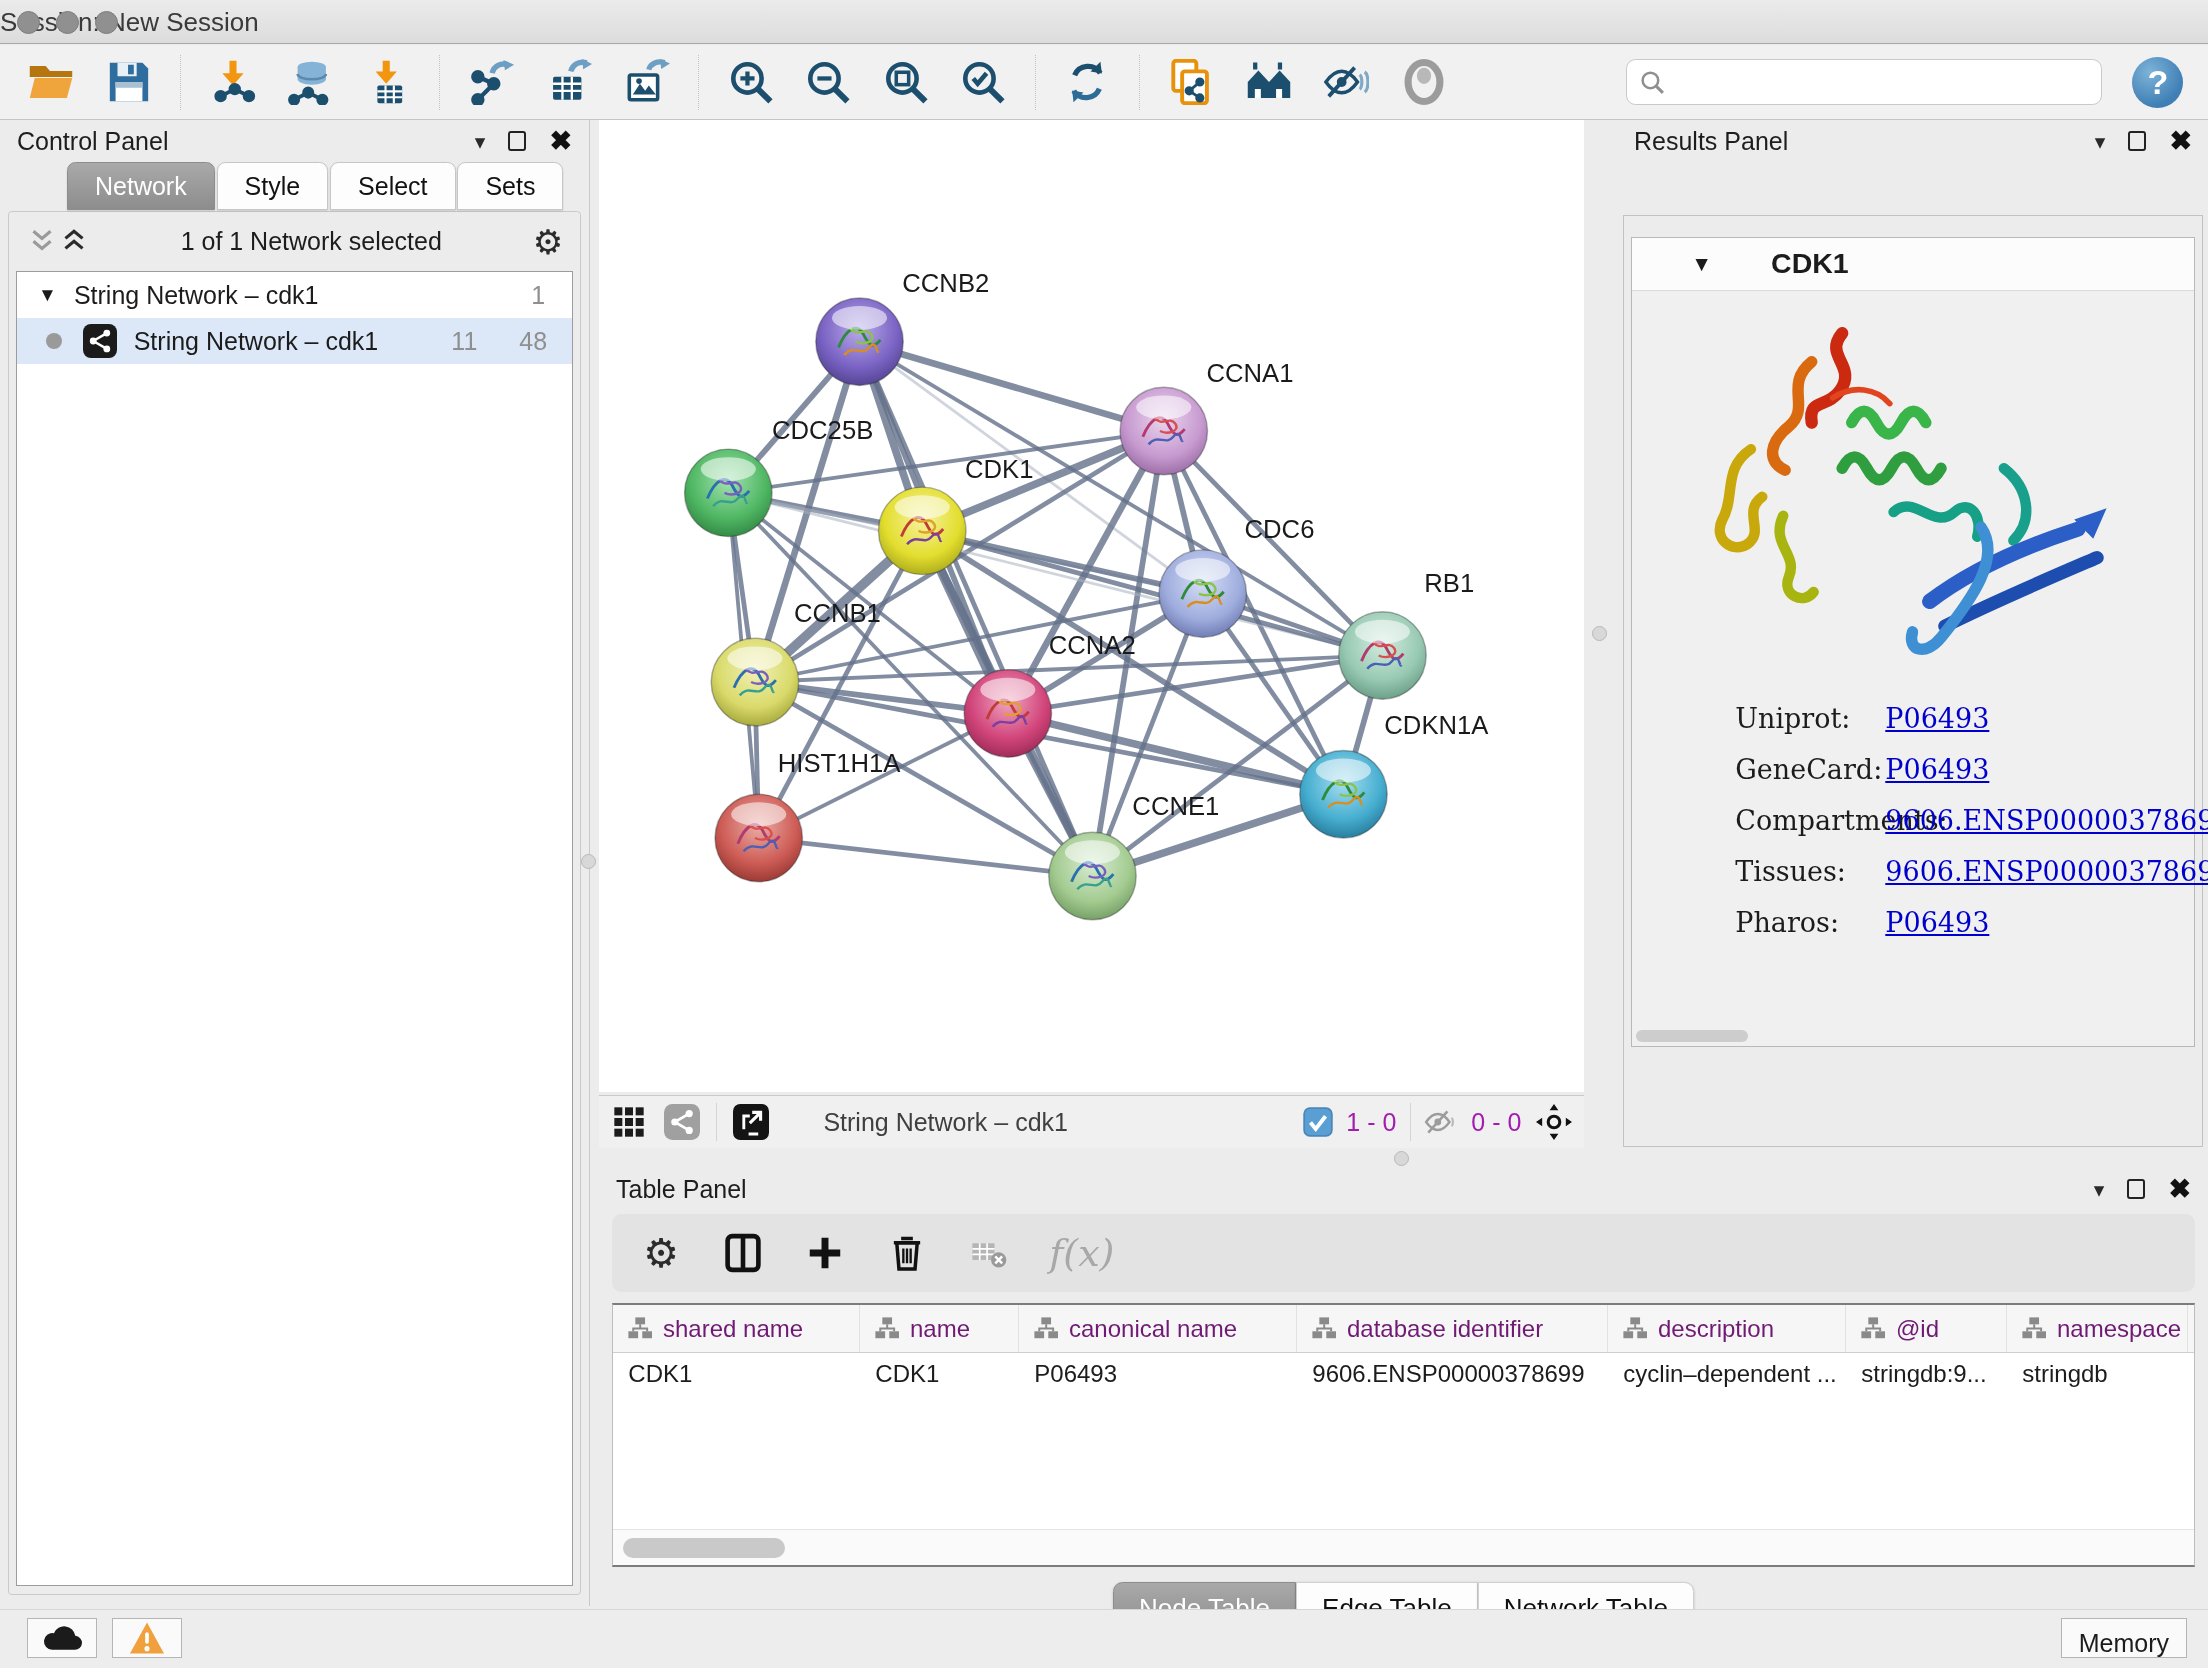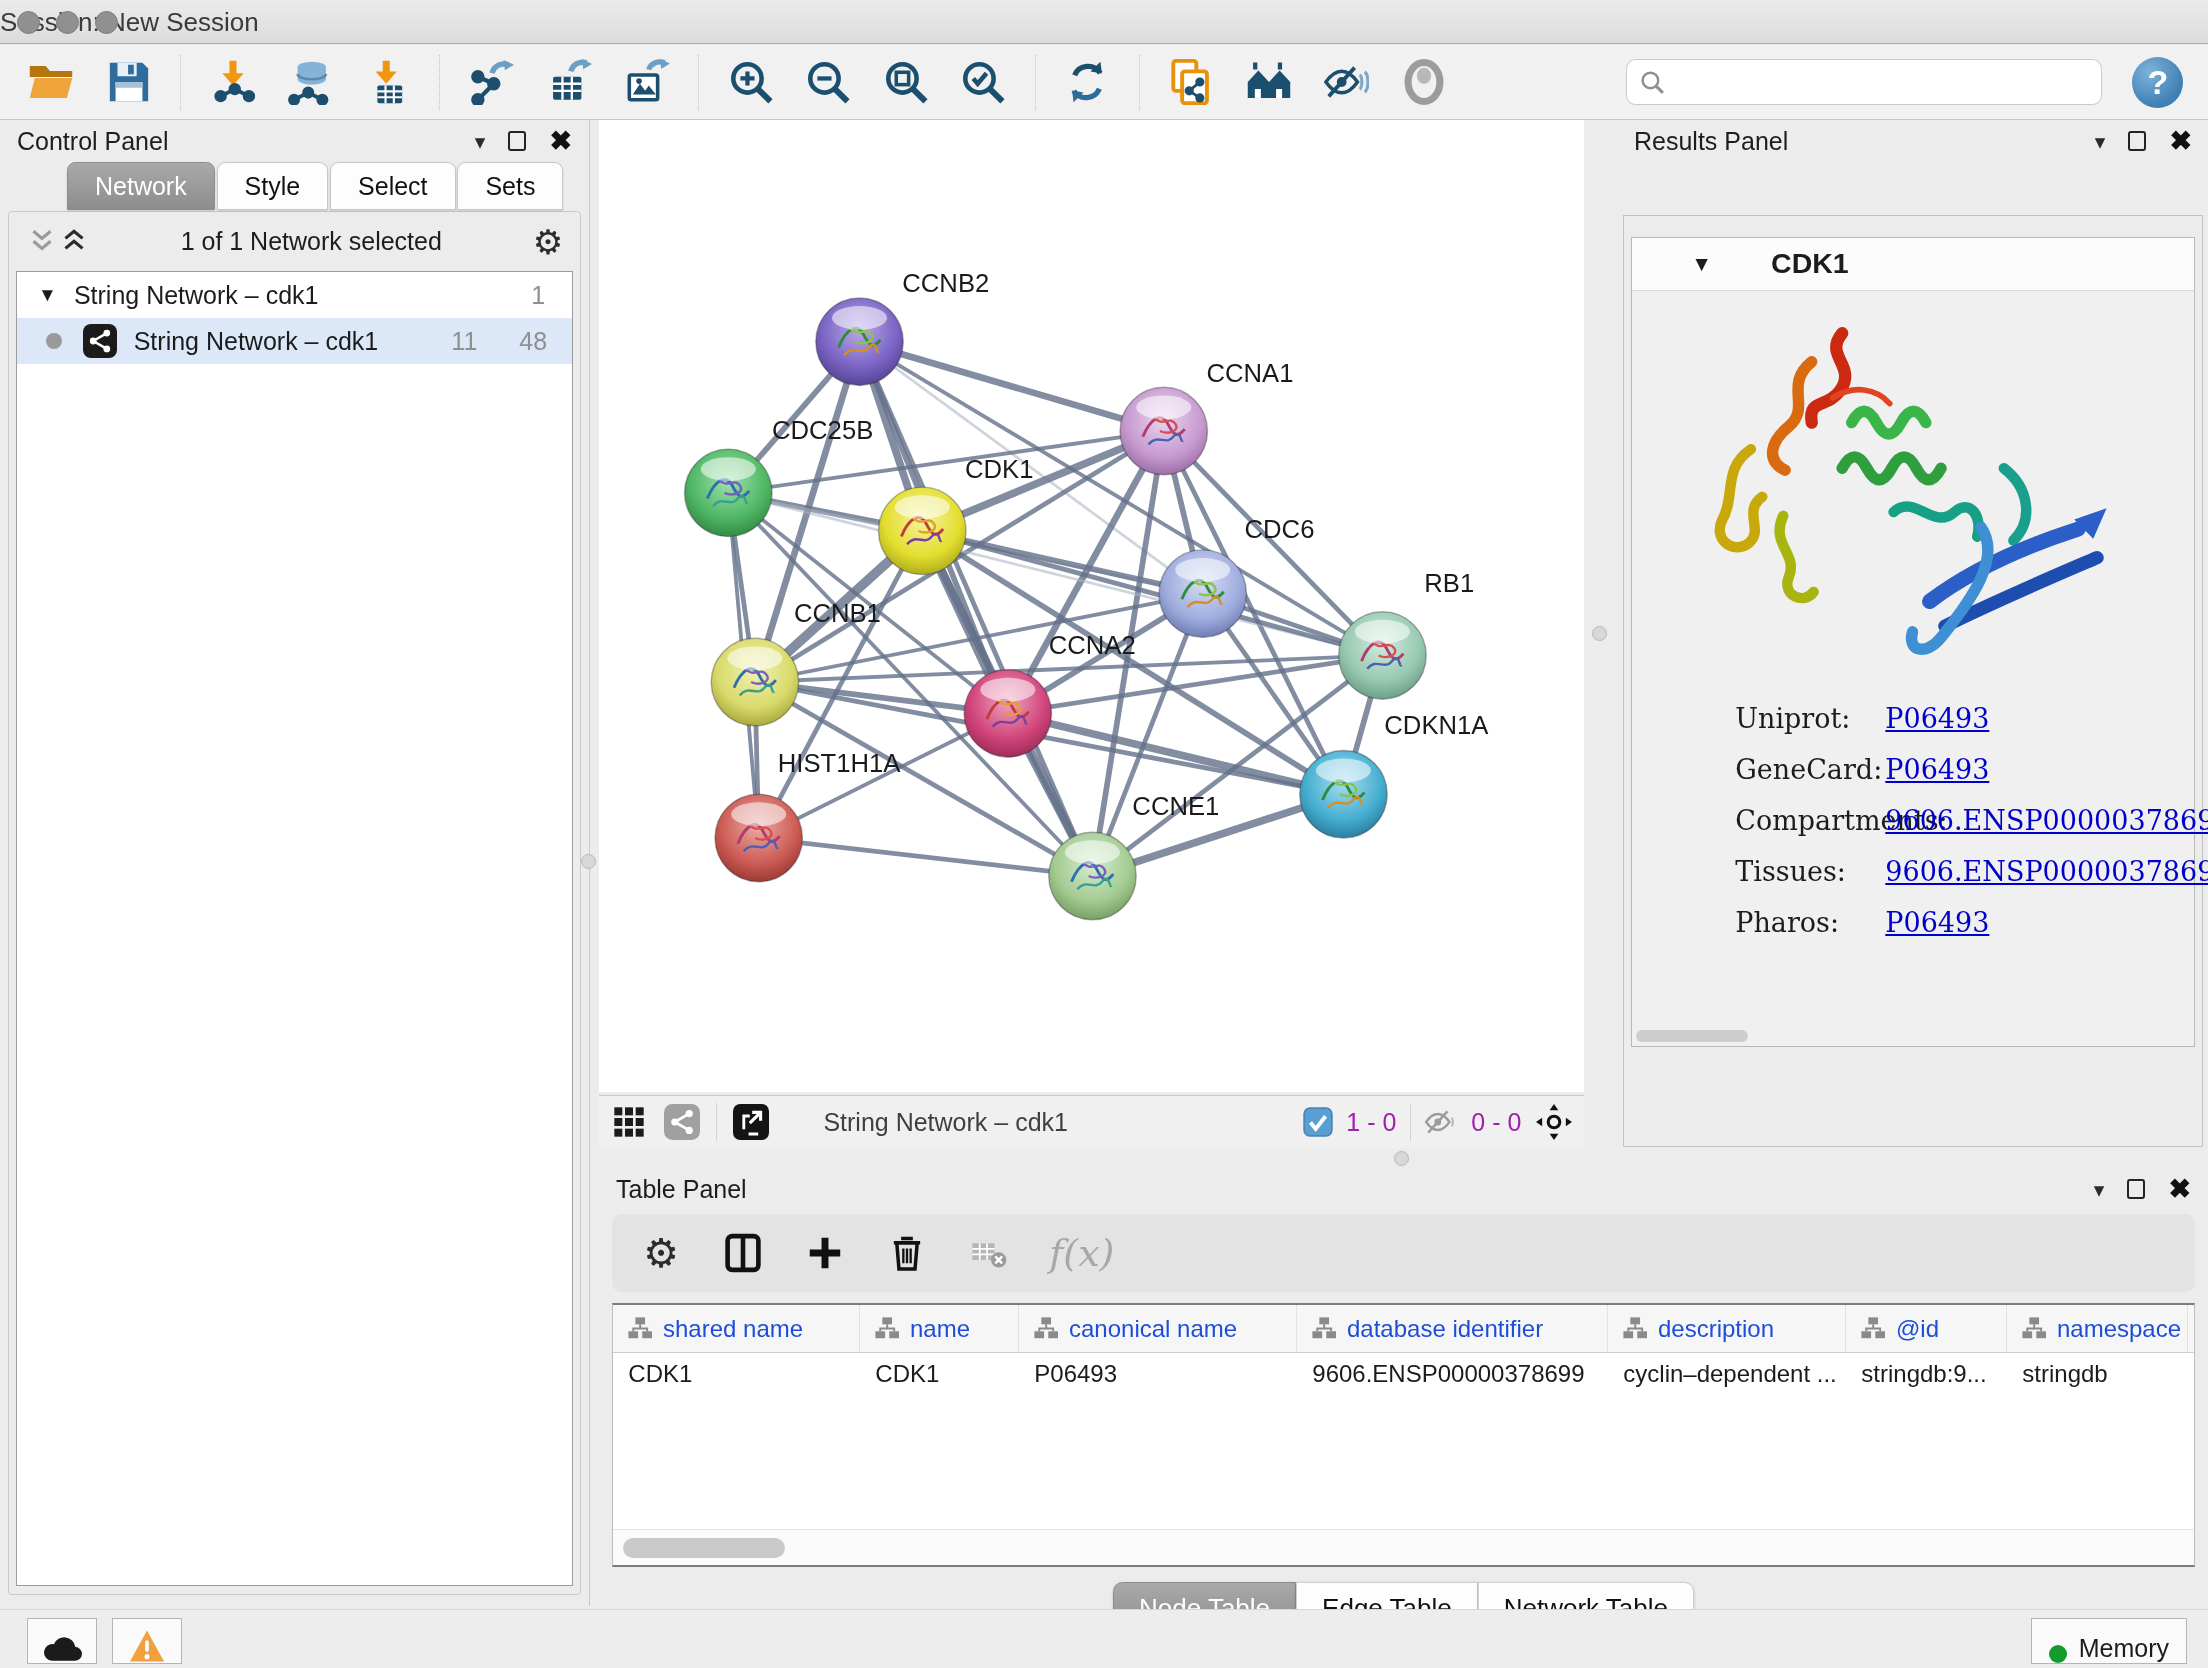--- a/index.html
+++ b/index.html
@@ -100,39 +100,39 @@
   .table-panel { position:absolute; left:599px; top:1168px; width:1609px; height:438px; }
   .tp-toolbar { margin:3.8px 13.3px 0 13.3px; height:78px; background:#e3e3e3; border-radius:9.5px;
     display:flex; align-items:center; gap:38px; padding:0 27px; }
   .tp-ico { width:44px; height:44px; display:flex; align-items:center; justify-content:center; cursor:pointer; }
   .fx { font-family:"DejaVu Serif","Liberation Serif",serif; font-style:italic; font-size:38px; color:#a8a8a8; }
   .tp-table { margin:11.4px 13.3px 0 13.3px; border-top:2.9px solid #7c7c7c; border-bottom:2.9px solid #7c7c7c;
     border-left:1.9px solid #bdbdbd; border-right:1.9px solid #bdbdbd; background:#fff; height:264px;
     position:relative; overflow:hidden; }
   .thead { display:flex; height:48px; background:#f6f6f6; border-bottom:1.9px solid #cfcfcf; }
   .th { flex:none; display:flex; align-items:center; gap:11.4px; padding-left:13.3px;
-    border-right:1.9px solid #e2e2e2; font-size:24px; color:#1d4ed8; overflow:hidden; white-space:nowrap; cursor:pointer; }
+    border-right:1.9px solid #e2e2e2; font-size:24px; color:#701a75; overflow:hidden; white-space:nowrap; cursor:pointer; }
   .trow { display:flex; height:42px; align-items:center; }
   .td { flex:none; padding-left:15px; font-size:24px; overflow:hidden; white-space:nowrap; }
   .hscroll { position:absolute; left:0; right:0; bottom:0; height:36px; background:#fafafa;
     border-top:1.9px solid #e4e4e4; }
   .hthumb { position:absolute; left:9.5px; top:7.6px; width:162px; height:20px; background:#c9c9c9;
     border-radius:10.5px; cursor:pointer; }
   .tp-tabs { display:flex; justify-content:center; margin-top:15px; }
   .ttab { font-size:26px; padding:9.5px 25px; background:#fdfdfd; border:1.9px solid #d0d0d0;
     color:#111; cursor:pointer; box-shadow:0 1px 2.9px rgba(0,0,0,.2); }
   .ttab:first-child { border-radius:9.5px 0 0 9.5px; }
   .ttab:last-child { border-radius:0 9.5px 9.5px 0; }
   .ttab.sel { background:linear-gradient(#a9a9a9,#8d8d8d); color:#fff; border-color:#8d8d8d; }
 
   
   .statusbar { position:absolute; left:0; right:0; bottom:0; height:59px; background:#ededed;
     border-top:1.9px solid #d6d6d6; }
-  .sb-btn { position:absolute; top:7.6px; height:46px; background:#fafafa; border:1.9px solid #b5b5b5;
-    display:flex; align-items:flex-end; justify-content:center; cursor:pointer; }
+  .sb-btn { position:absolute; top:7.6px; height:40px; background:#fafafa; border:1.9px solid #b5b5b5;
+    display:flex; align-items:center; justify-content:center; cursor:pointer;flex-direction:column; }
   .sb-cloud { left:27px; width:70px; }
   .sb-warn { left:112px; width:70px; }
   .sb-mem { right:21px; padding:0 17px; gap:11.4px; font-size:25px; }
   .memdot { width:18px; height:18px; border-radius:50%; background:#149b2e; }
 
   .knob { position:absolute; width:15px; height:15px; border-radius:50%; background:#d8d8d8;
     border:1px solid #b8b8b8; cursor:pointer; }
 </style>
 </head>
 <body>

